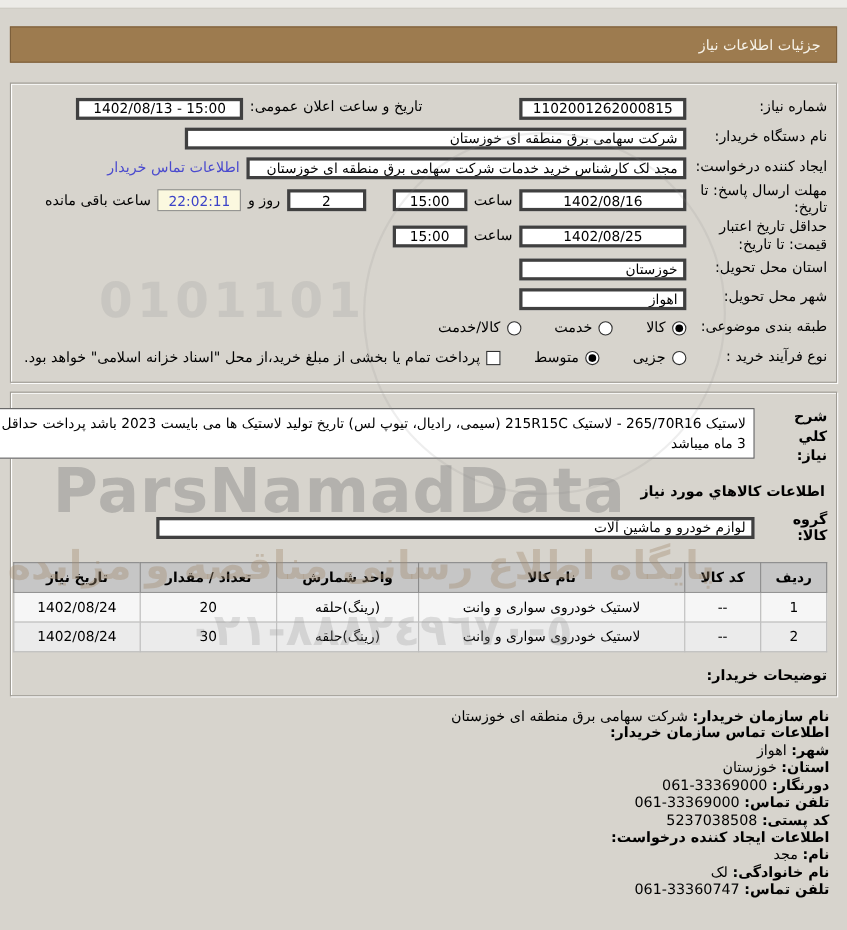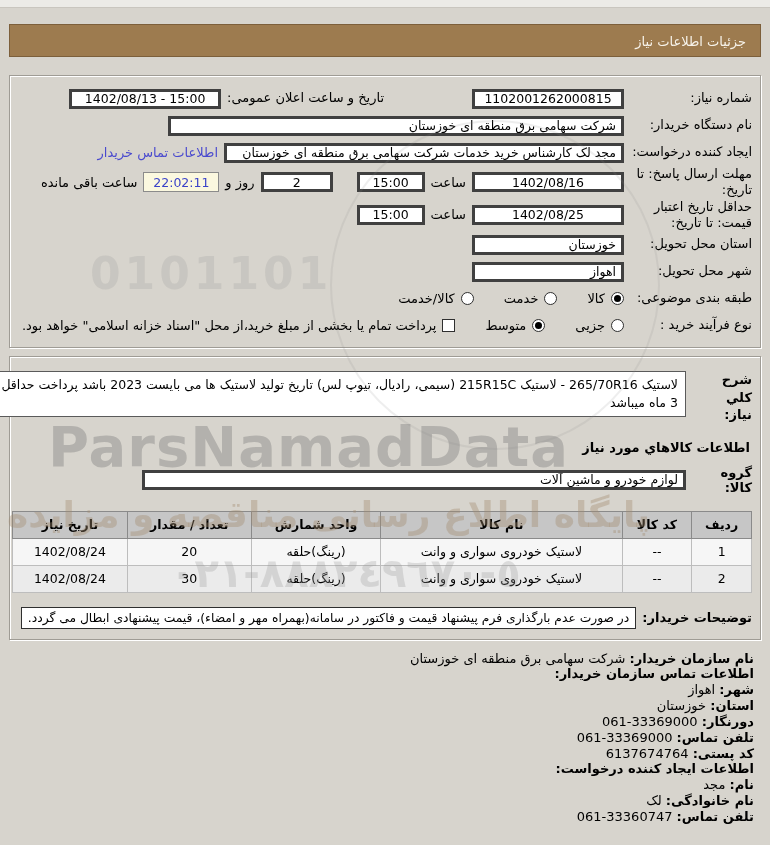--- a/index.html
+++ b/index.html
@@ -225,32 +225,31 @@
           <td>لاستیک خودروی سواری و وانت</td>
           <td>(رینگ)حلقه</td>
           <td>30</td>
           <td dir="ltr">1402/08/24</td>
         </tr>
       </tbody>
   </table>
 
   <div class="notesrow">
     <div class="noteslabel">توضیحات خریدار:</div>
-    <div class="notesbox">در صورت عدم بارگذاری فرم پیشنهاد قیمت و فاکتور در سامانه(بهمراه مهر و امضاء)، قیمت پیشنهادی ابطال می گردد.</div>
   </div>
 </div>
 
 <div class="contact" id="contact-lines">
     <div class="cline"><span class="clabel">نام سازمان خریدار:</span><span> شرکت سهامی برق منطقه ای خوزستان</span></div>
     <div class="cline"><span class="clabel">اطلاعات تماس سازمان خریدار:</span></div>
     <div class="cline"><span class="clabel">شهر:</span><span> اهواز</span></div>
     <div class="cline"><span class="clabel">استان:</span><span> خوزستان</span></div>
     <div class="cline"><span class="clabel">دورنگار:</span><span> 33369000-061</span></div>
     <div class="cline"><span class="clabel">تلفن تماس:</span><span> 33369000-061</span></div>
-    <div class="cline"><span class="clabel">کد پستی:</span><span> 6137674764</span></div>
+    <div class="cline"><span class="clabel">کد پستی:</span><span> 5237038508</span></div>
     <div class="cline"><span class="clabel">اطلاعات ایجاد کننده درخواست:</span></div>
     <div class="cline"><span class="clabel">نام:</span><span> مجد</span></div>
     <div class="cline"><span class="clabel">نام خانوادگی:</span><span> لک</span></div>
     <div class="cline"><span class="clabel">تلفن تماس:</span><span> 33360747-061</span></div>
   </div>
 
 <div class="wm wm-circle"></div>
 <div class="wm wm-digits">0101101</div>
 <div class="wm wm-brand">ParsNamadData</div>
 <div class="wm wm-fa">پایگاه اطلاع رسانی مناقصه و مزایده</div>

